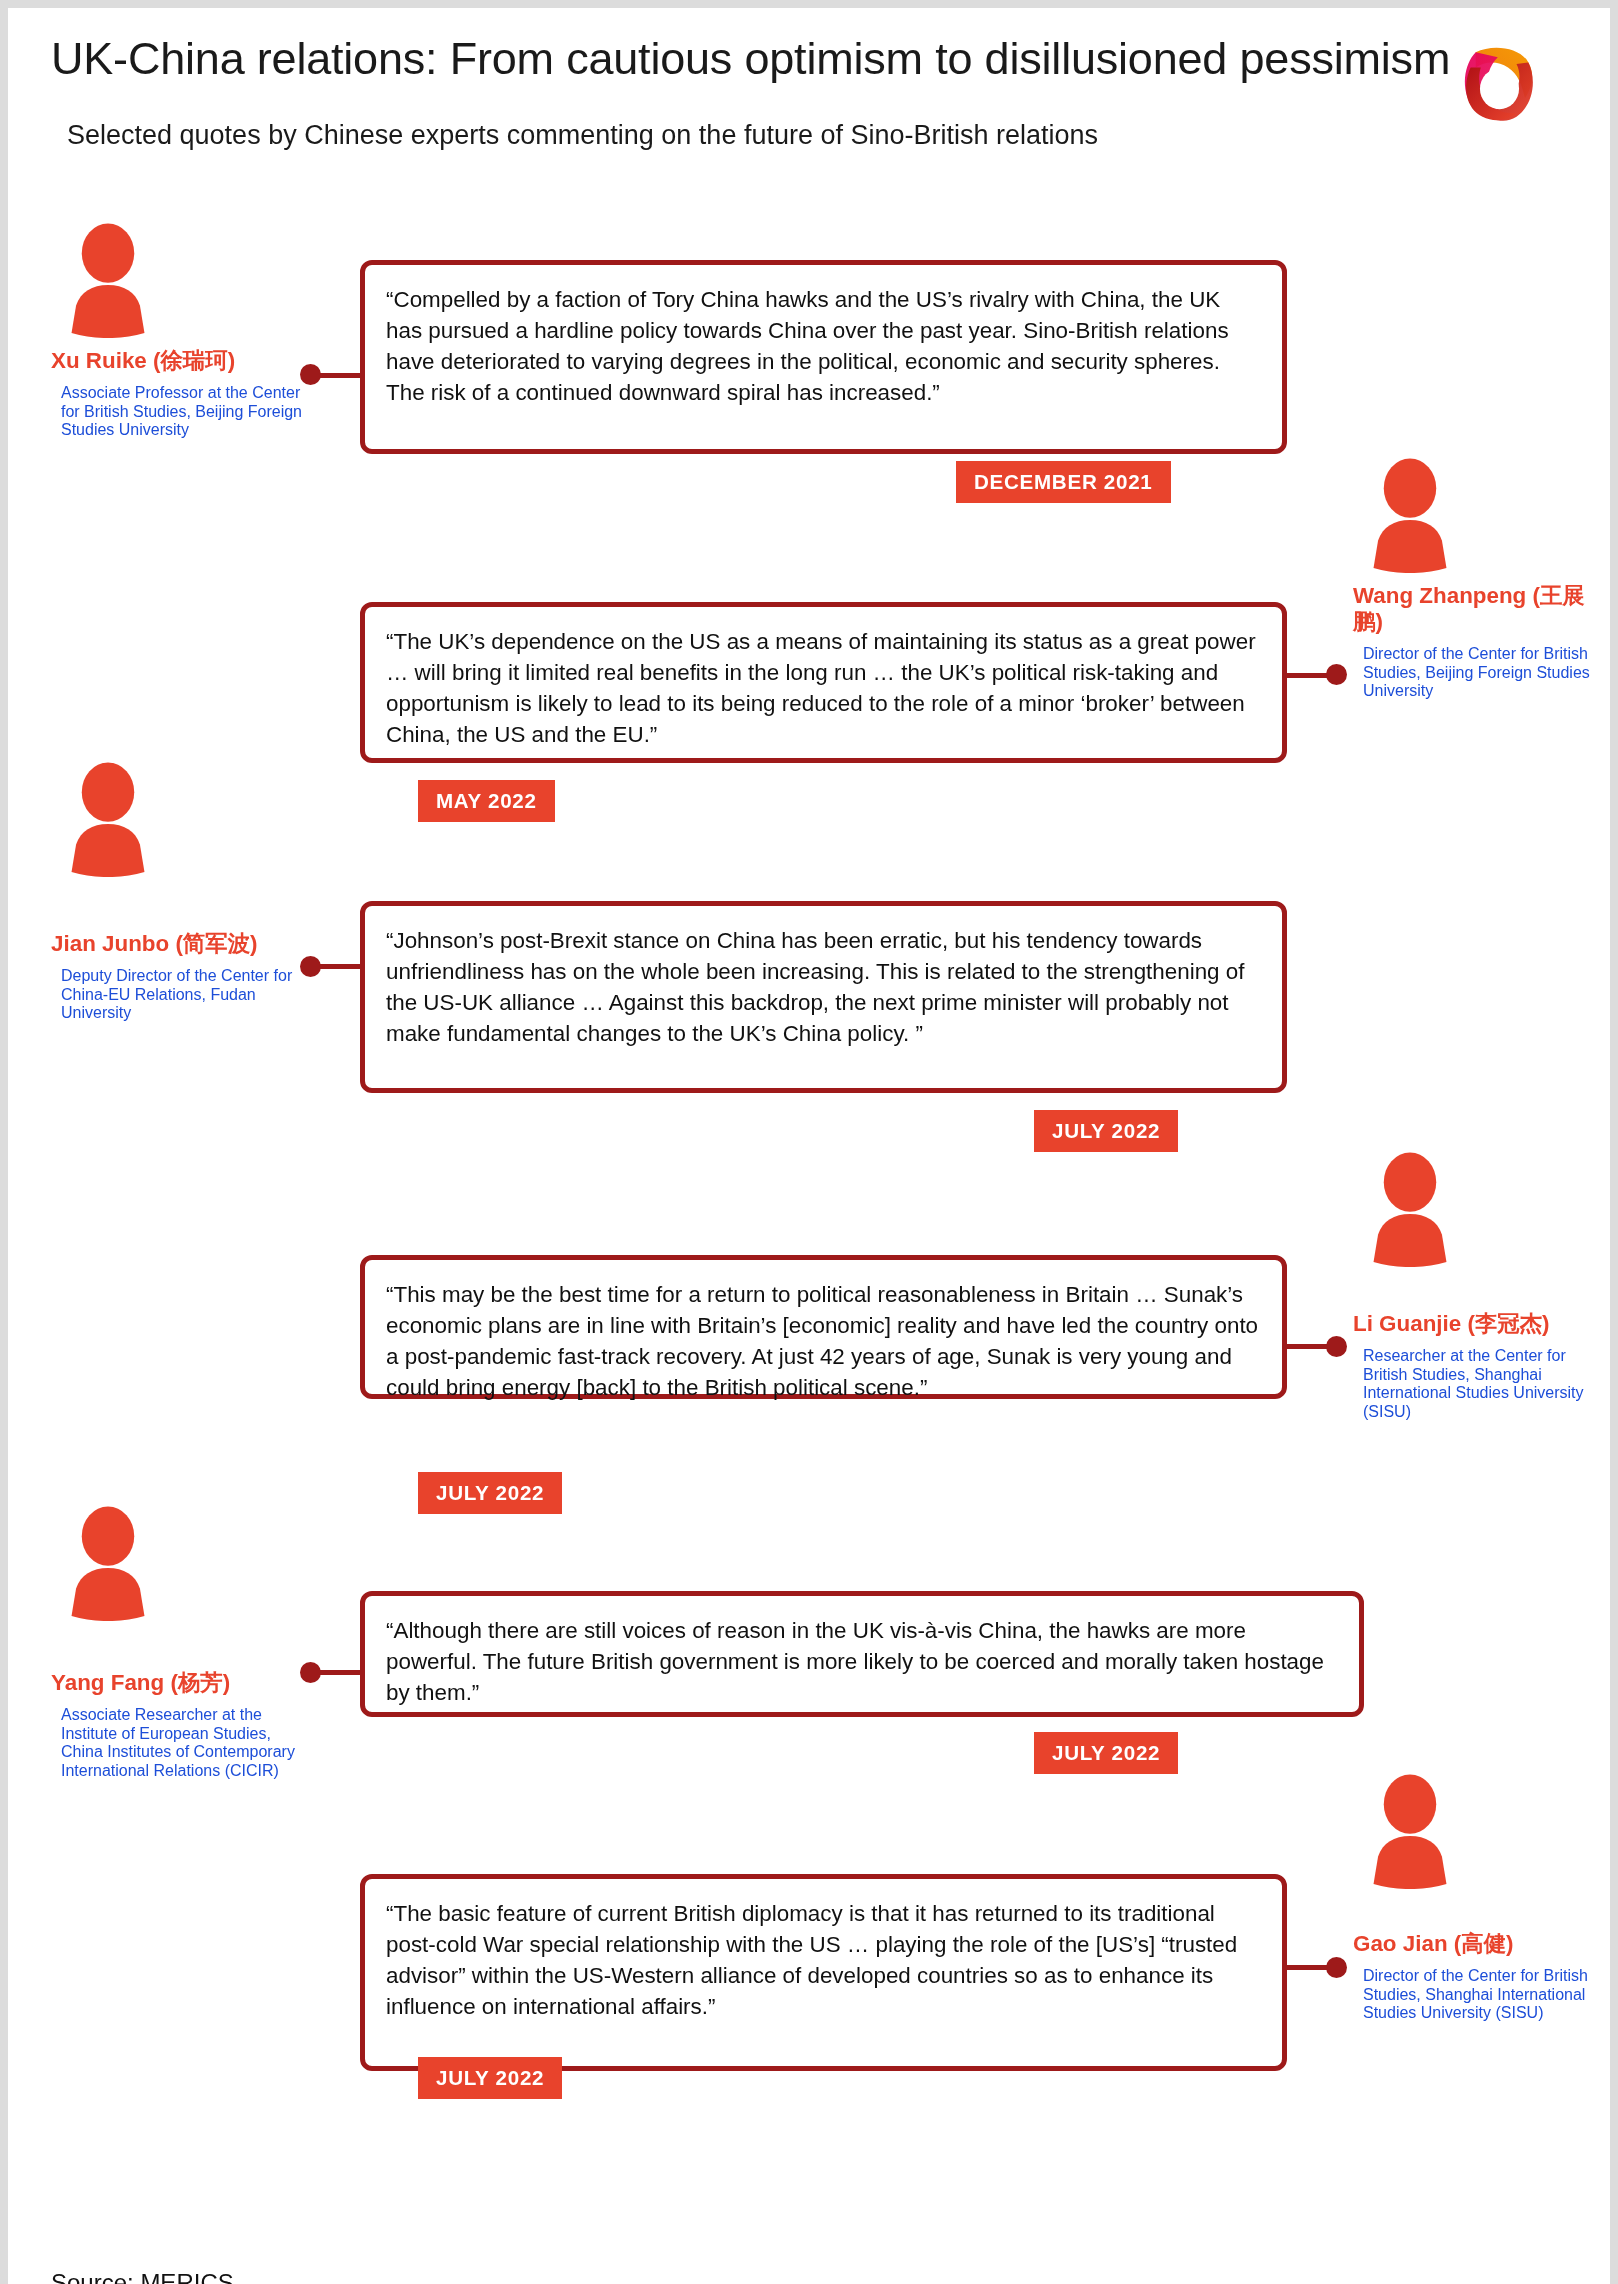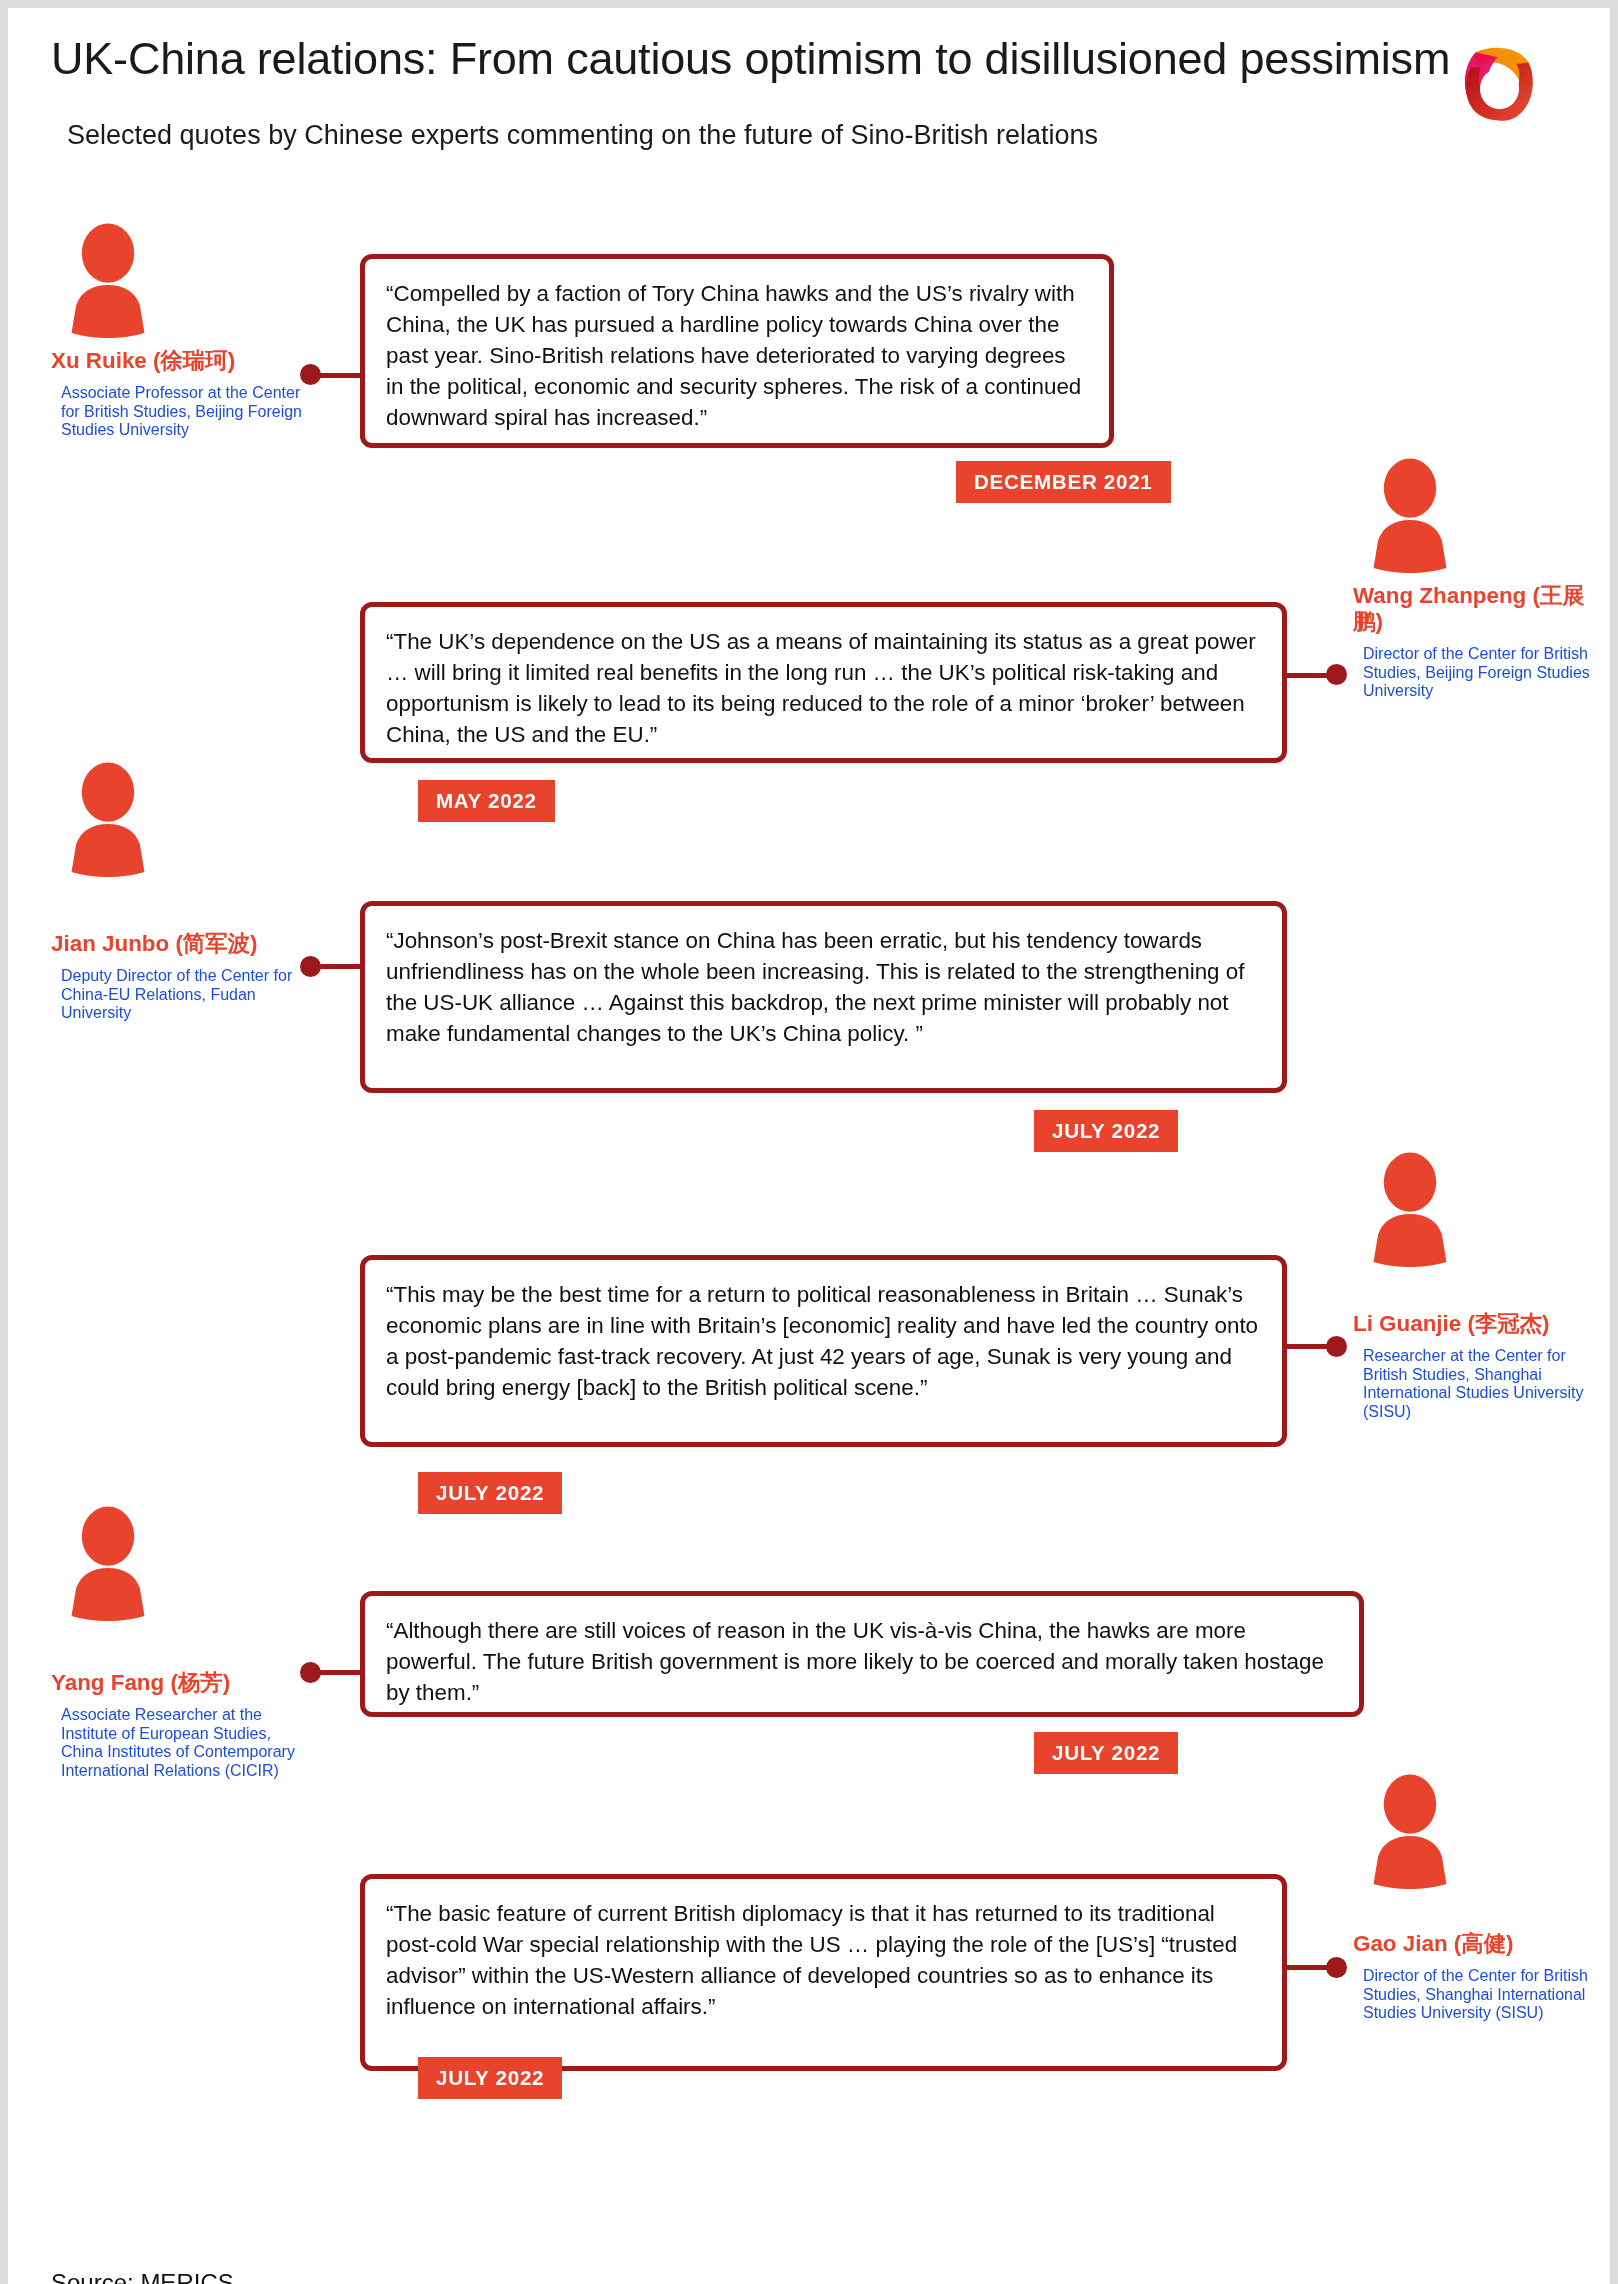--- a/index.html
+++ b/index.html
@@ -227,40 +227,40 @@
       <path d="M50 54 C36 54 26 60 22 72 L18 96 C38 102 62 102 82 96 L78 72 C74 60 64 54 50 54 Z" fill="#e8432c"></path>
     </svg>
     <div class="ptext" style="padding-top:42px;">
       <p class="pname">Gao Jian (高健)</p>
       <p class="prole">Director of the Center for British Studies, Shanghai International Studies University (SISU)</p>
     </div>
   </div>
 
   <div class="dot" style="left:292px; top:356px;"></div>
   <div class="conn" style="left:311px; top:365px; width:46px;"></div>
-  <div class="qbox" style="left:352px; top:246px; width:754px; height:194px;">
+  <div class="qbox" style="left:352px; top:252px; width:927px; height:194px;">
     <p class="qtext">“Compelled by a faction of Tory China hawks and the US’s rivalry with China, the UK has pursued a hardline policy towards China over the past year. Sino-British relations have deteriorated to varying degrees in the political, economic and security spheres. The risk of a continued downward spiral has increased.”</p>
   </div>
   <div class="badge" style="left:948px; top:453px;">DECEMBER 2021</div>
 
   <div class="qbox" style="left:352px; top:594px; width:927px; height:161px;">
     <p class="qtext">“The UK’s dependence on the US as a means of maintaining its status as a great power … will bring it limited real benefits in the long run … the UK’s political risk-taking and opportunism is likely to lead to its being reduced to the role of a minor ‘broker’ between China, the US and the EU.”</p>
   </div>
   <div class="conn" style="left:1279px; top:665px; width:49px;"></div>
   <div class="dot" style="left:1318px; top:656px;"></div>
   <div class="badge" style="left:410px; top:772px;">MAY 2022</div>
 
   <div class="dot" style="left:292px; top:948px;"></div>
   <div class="conn" style="left:311px; top:956px; width:46px;"></div>
   <div class="qbox" style="left:352px; top:893px; width:927px; height:192px;">
     <p class="qtext">“Johnson’s post-Brexit stance on China has been erratic, but his tendency towards unfriendliness has on the whole been increasing. This is related to the strengthening of the US-UK alliance … Against this backdrop, the next prime minister will probably not make fundamental changes to the UK’s China policy. ”</p>
   </div>
   <div class="badge" style="left:1026px; top:1102px;">JULY 2022</div>
 
-  <div class="qbox" style="left:352px; top:1247px; width:927px; height:192px;">
+  <div class="qbox" style="left:352px; top:1247px; width:927px; height:144px;">
     <p class="qtext">“This may be the best time for a return to political reasonableness in Britain … Sunak’s economic plans are in line with Britain’s [economic] reality and have led the country onto a post-pandemic fast-track recovery. At just 42 years of age, Sunak is very young and could bring energy [back] to the British political scene.”</p>
   </div>
   <div class="conn" style="left:1279px; top:1336px; width:49px;"></div>
   <div class="dot" style="left:1318px; top:1328px;"></div>
   <div class="badge" style="left:410px; top:1464px;">JULY 2022</div>
 
   <div class="dot" style="left:292px; top:1654px;"></div>
   <div class="conn" style="left:311px; top:1662px; width:46px;"></div>
   <div class="qbox" style="left:352px; top:1583px; width:1004px; height:126px;">
     <p class="qtext">“Although there are still voices of reason in the UK vis-à-vis China, the hawks are more powerful. The future British government is more likely to be coerced and morally taken hostage by them.”</p>

